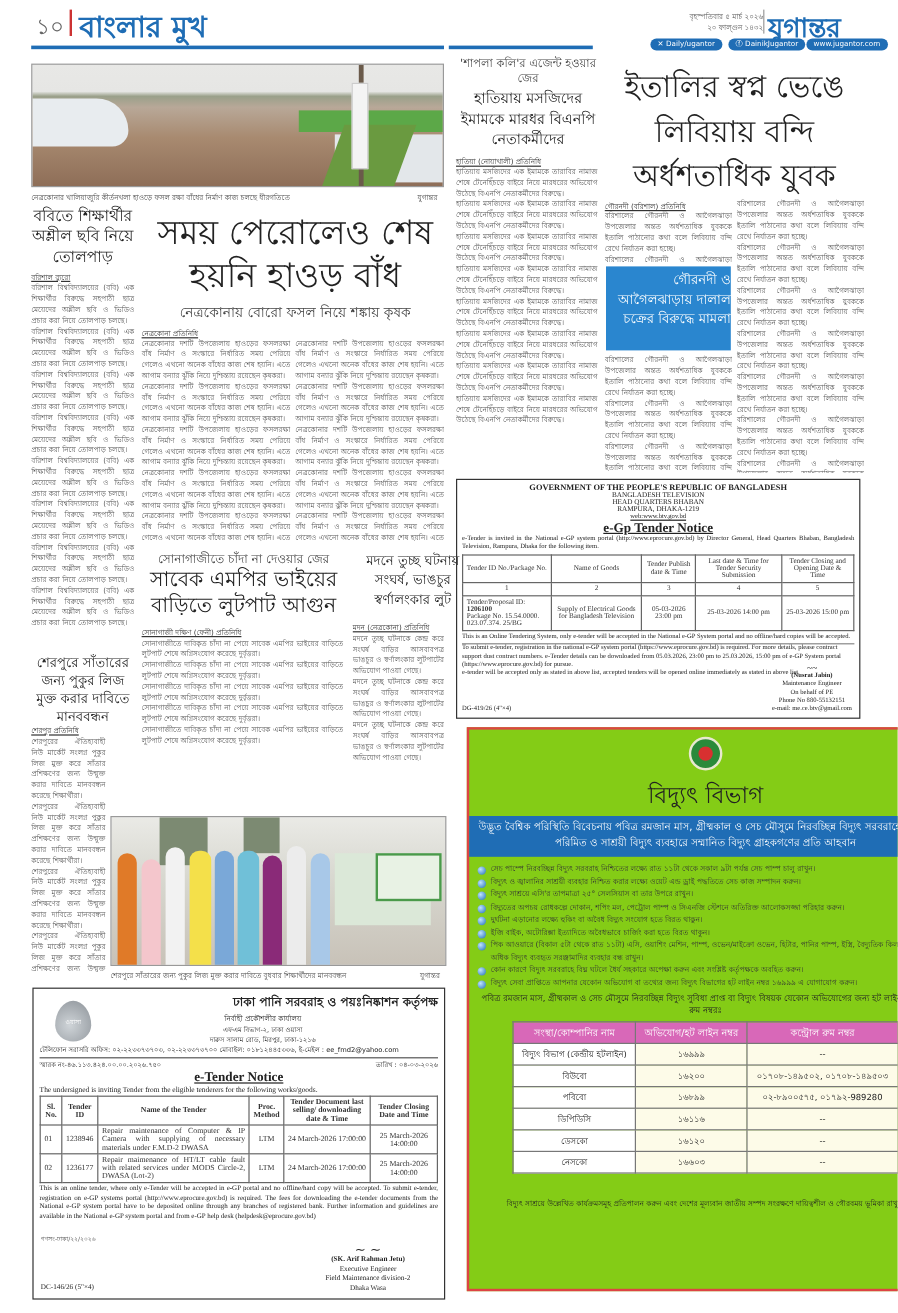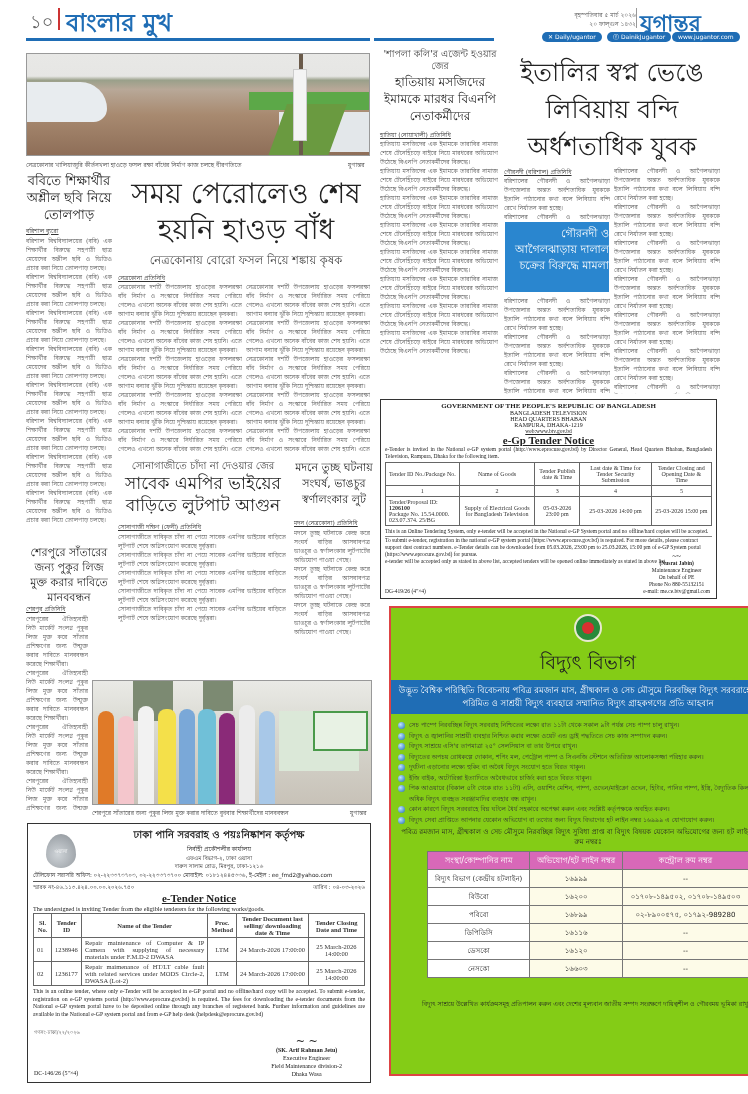--- a/index.html
+++ b/index.html
@@ -106,21 +106,21 @@
 <div class="hl" style="left:118px;top:472px;width:170px;font-size:17px;line-height:22px">সাবেক এমপির ভাইয়ের বাড়িতে লুটপাট আগুন</div>
 <div class="byline" style="left:118px;top:522px">সোনাগাজী দক্ষিণ (ফেনী) প্রতিনিধি</div>
 <div class="txt" style="left:118px;top:532px;width:168px;height:116px">
   <span>সোনাগাজীতে দাবিকৃত চাঁদা না পেয়ে সাবেক এমপির ভাইয়ের বাড়িতে লুটপাট শেষে অগ্নিসংযোগ করেছে দুর্বৃত্তরা।</span>
     <span>সোনাগাজীতে দাবিকৃত চাঁদা না পেয়ে সাবেক এমপির ভাইয়ের বাড়িতে লুটপাট শেষে অগ্নিসংযোগ করেছে দুর্বৃত্তরা।</span>
     <span>সোনাগাজীতে দাবিকৃত চাঁদা না পেয়ে সাবেক এমপির ভাইয়ের বাড়িতে লুটপাট শেষে অগ্নিসংযোগ করেছে দুর্বৃত্তরা।</span>
     <span>সোনাগাজীতে দাবিকৃত চাঁদা না পেয়ে সাবেক এমপির ভাইয়ের বাড়িতে লুটপাট শেষে অগ্নিসংযোগ করেছে দুর্বৃত্তরা।</span>
     <span>সোনাগাজীতে দাবিকৃত চাঁদা না পেয়ে সাবেক এমপির ভাইয়ের বাড়িতে লুটপাট শেষে অগ্নিসংযোগ করেছে দুর্বৃত্তরা।</span>
 </div>
 
-<div class="hl" style="left:294px;top:460px;width:80px;font-size:11px;line-height:16px">মদনে তুচ্ছ ঘটনায় সংঘর্ষ, ভাঙচুর স্বর্ণালংকার লুট</div>
+<div class="hl" style="left:304px;top:460px;width:80px;font-size:11px;line-height:16px">মদনে তুচ্ছ ঘটনায় সংঘর্ষ, ভাঙচুর স্বর্ণালংকার লুট</div>
 <div class="byline" style="left:294px;top:518px">মদন (নেত্রকোনা) প্রতিনিধি</div>
 <div class="txt" style="left:294px;top:528px;width:76px;height:118px">
   <span>মদনে তুচ্ছ ঘটনাকে কেন্দ্র করে সংঘর্ষ বাড়ির আসবাবপত্র ভাঙচুর ও স্বর্ণালংকার লুটপাটের অভিযোগ পাওয়া গেছে।</span>
     <span>মদনে তুচ্ছ ঘটনাকে কেন্দ্র করে সংঘর্ষ বাড়ির আসবাবপত্র ভাঙচুর ও স্বর্ণালংকার লুটপাটের অভিযোগ পাওয়া গেছে।</span>
     <span>মদনে তুচ্ছ ঘটনাকে কেন্দ্র করে সংঘর্ষ বাড়ির আসবাবপত্র ভাঙচুর ও স্বর্ণালংকার লুটপাটের অভিযোগ পাওয়া গেছে।</span>
 </div>
 
 <div class="photo" style="left:92px;top:680px;width:280px;height:125px;background:linear-gradient(180deg,#eaeae6 0%,#d8d8d0 40%,#c8c2b8 100%);overflow:hidden">
   <div style="position:absolute;left:40px;top:0;width:40px;height:40px;background:#7c8a72"></div>
   <div style="position:absolute;left:110px;top:0;width:30px;height:30px;background:#7c8a72"></div>
@@ -281,21 +281,21 @@
         </tr>
   </tbody>
     </table>
   <div style="text-align:center;font-size:6.2px;line-height:9px;padding:5px 20px;font-family:'DejaVu Sans',sans-serif">বিদ্যুৎ সাশ্রয়ে উল্লেখিত কার্যক্রমসমূহ প্রতিপালন করুন এবং দেশের মূল্যবান জাতীয় সম্পদ সংরক্ষণে দায়িত্বশীল ও গৌরবময় ভূমিকা রাখুন।</div>
 </div>
 
 <div class="box" style="left:27px;top:823px;width:344px;height:260px;padding:3px 5px;font-family:'Liberation Serif',serif">
   <div style="position:absolute;left:18px;top:10px;width:30px;height:34px;background:radial-gradient(circle at 40% 60%,#cfd4d8,#8a9096);border-radius:50% 50% 50% 50%/60% 60% 40% 40%">
     <div style="position:absolute;left:0;top:14px;width:30px;text-align:center;font-size:5px;color:#fff;font-family:'DejaVu Sans',sans-serif">ওয়াসা</div>
   </div>
-  <div style="text-align:center;font-size:10px;font-weight:bold;font-family:'DejaVu Sans',sans-serif;margin-left:40px">ঢাকা পানি সরবরাহ ও পয়ঃনিষ্কাশন কর্তৃপক্ষ</div>
+  <div style="text-align:right;font-size:10px;font-weight:bold;font-family:'DejaVu Sans',sans-serif;margin-left:40px">ঢাকা পানি সরবরাহ ও পয়ঃনিষ্কাশন কর্তৃপক্ষ</div>
   <div style="text-align:center;font-size:6px;font-family:'DejaVu Sans',sans-serif;margin-left:40px">নির্বাহী প্রকৌশলীর কার্যালয়</div>
   <div style="text-align:center;font-size:5.5px;font-family:'DejaVu Sans',sans-serif;margin-left:40px">এফএম বিভাগ-২, ঢাকা ওয়াসা</div>
   <div style="text-align:center;font-size:5.5px;font-family:'DejaVu Sans',sans-serif;margin-left:40px">দারুস সালাম রোড, মিরপুর, ঢাকা-১২১৬</div>
   <div style="font-size:5.6px;font-family:'DejaVu Sans',sans-serif;border-bottom:1px solid #555;padding-bottom:1px;white-space:nowrap;overflow:hidden">টেলিফোন সরাসরি অফিস: ০২-২২৩৩৭৩৭০৩, ০২-২২৩৩৭৩৭০০ মোবাইল: ০১৮১২৪৪৫৩৩৬, ই-মেইল : ee_fmd2@yahoo.com</div>
   <div style="display:flex;justify-content:space-between;font-size:5.5px;font-family:'DejaVu Sans',sans-serif;margin-top:2px">
     <span>স্মারক নং-৪৬.১১৩.৪২৪.০০.০০.২০২৬.৭৫০</span>
     <span>তারিখ : ০৪-০৩-২০২৬</span>
   </div>
   <div style="text-align:center;font-size:11px;font-weight:bold;text-decoration:underline">e-Tender Notice</div>
   <div style="font-size:6.2px;margin:1px 0">The undersigned is inviting Tender from the eligible tenderers for the following works/goods.</div>

